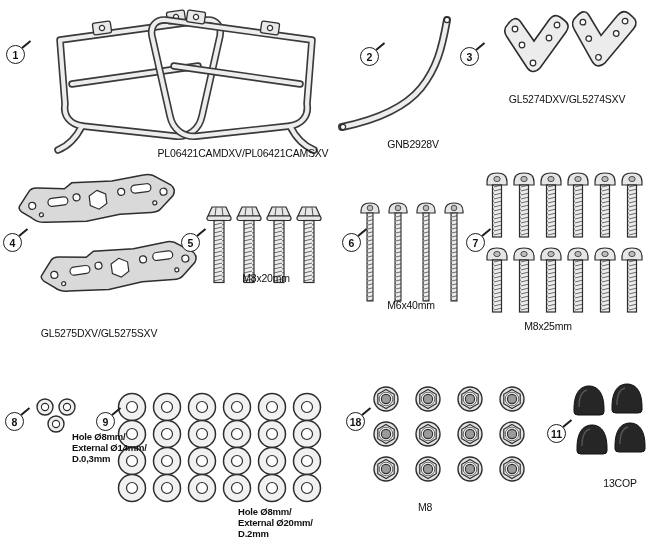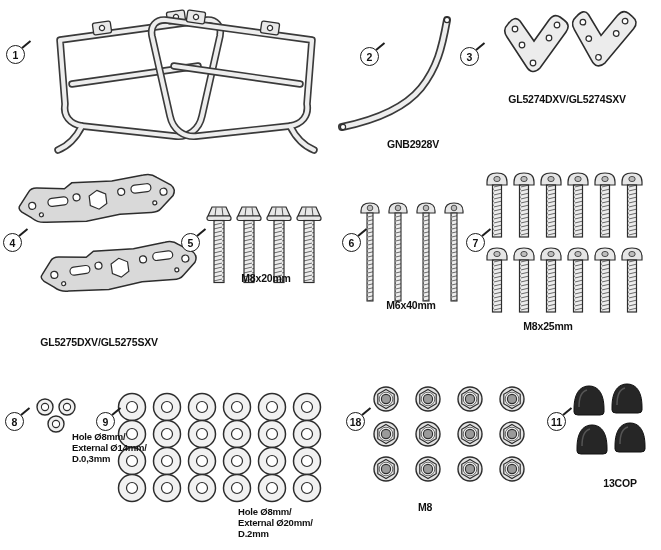--- a/index.html
+++ b/index.html
@@ -19,21 +19,21 @@
     border:1.7px solid #1d1d1d; border-radius:50%; background:#fff;
     display:flex; align-items:center; justify-content:center;
     font-weight:bold; font-size:10.5px; color:#111; z-index:3;
   }
   .callout .tail {
     position:absolute; left:15px; top:1px; width:11px; height:1.8px;
     background:#1d1d1d; transform:rotate(-40deg); transform-origin:left center;
   }
   
   .plabel {
-    position:absolute; font-weight:bold; font-size:10.5px; color:#101010;
+    position:absolute; font-weight:normal; font-size:10.5px; color:#101010;
     letter-spacing:-0.2px; white-space:nowrap; transform:translateX(-50%); z-index:2;
   }
   .plabel-block {
     position:absolute; font-weight:bold; font-size:9.5px; color:#101010;
     line-height:11px; letter-spacing:-0.2px; white-space:nowrap; z-index:2;margin-left:44px;
   }
 </style>
 </head>
 <body>
 
@@ -267,28 +267,29 @@
       <span>8</span>
     </div>
   <div class="callout" style="left:96px;top:412px">
       <span class="tail"></span>
       <span>9</span>
     </div>
   <div class="callout" style="left:346px;top:412px">
       <span class="tail"></span>
       <span>18</span>
     </div>
-  <div class="callout" style="left:547px;top:412px">
+  <div class="callout" style="left:547px;top:424px">
       <span class="tail"></span>
       <span>11</span>
     </div>
 
+  <div class="plabel" style="left:243px;top:147px">PL06421CAMDXV/PL06421CAMSXV</div>
   <div class="plabel" style="left:413px;top:138px">GNB2928V</div>
   <div class="plabel" style="left:567px;top:93px">GL5274DXV/GL5274SXV</div>
-  <div class="plabel" style="left:99px;top:336px">GL5275DXV/GL5275SXV</div>
+  <div class="plabel" style="left:99px;top:327px">GL5275DXV/GL5275SXV</div>
   <div class="plabel" style="left:266px;top:272px">M8x20mm</div>
   <div class="plabel" style="left:411px;top:299px">M6x40mm</div>
   <div class="plabel" style="left:548px;top:320px">M8x25mm</div>
 
   <div class="plabel-block" style="left:28px;top:431px">
     <div>Hole Ø8mm/</div>
     <div>External Ø14mm/</div>
     <div>D.0,3mm</div>
   </div>
   <div class="plabel-block" style="left:194px;top:506px">

